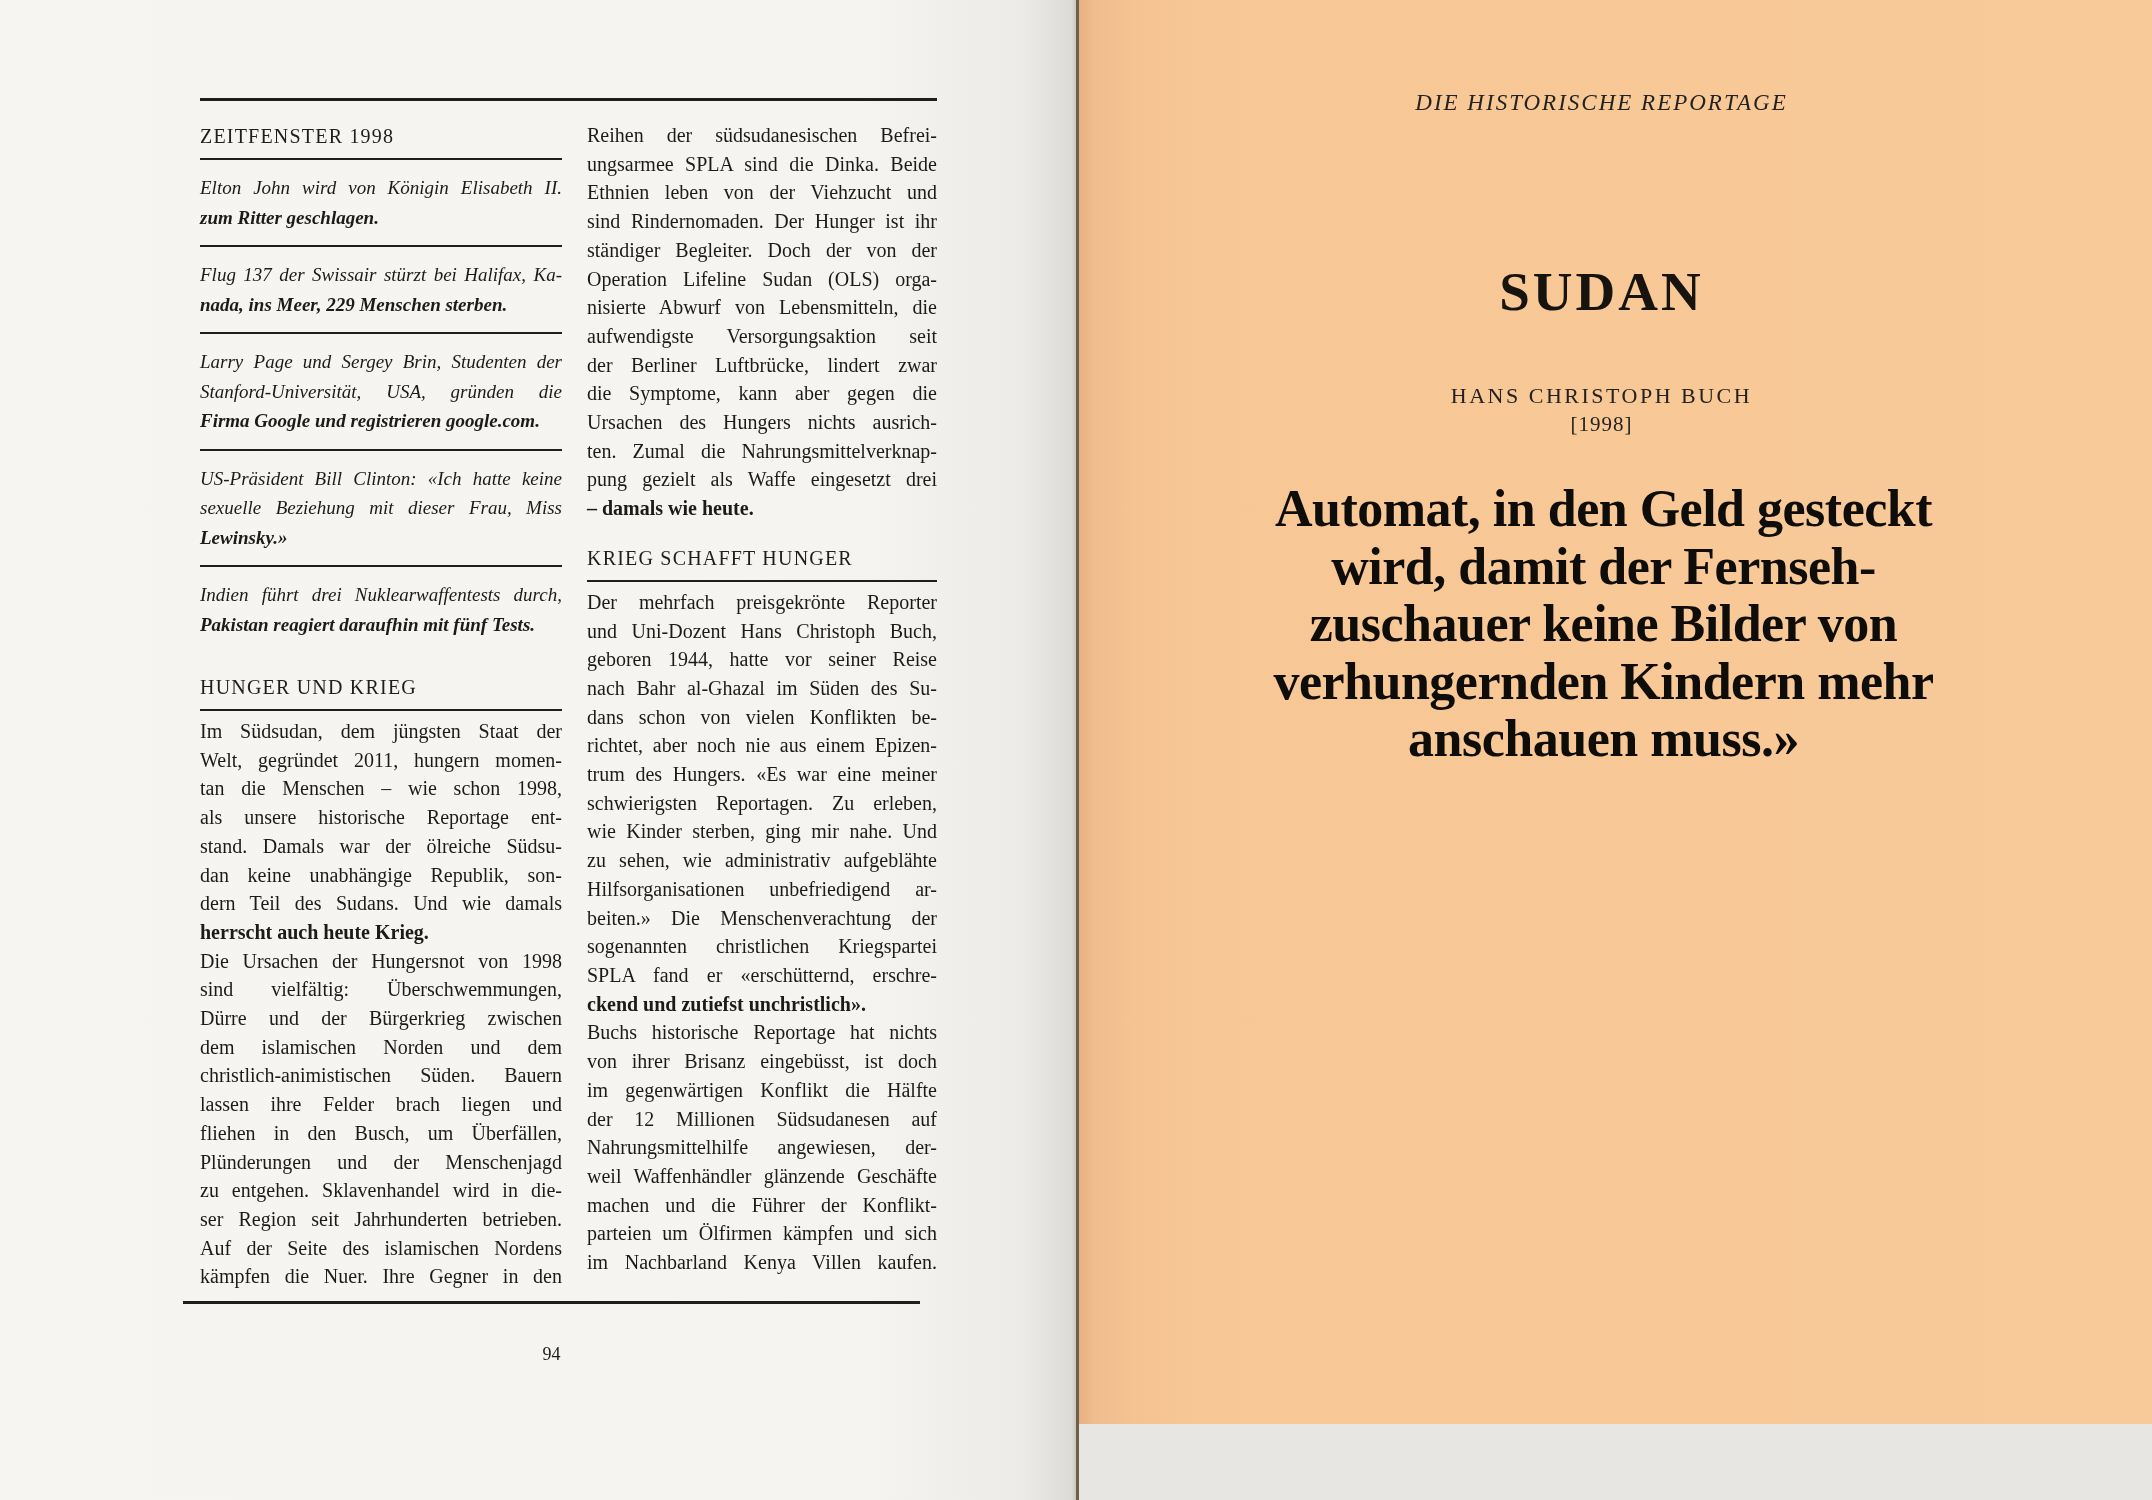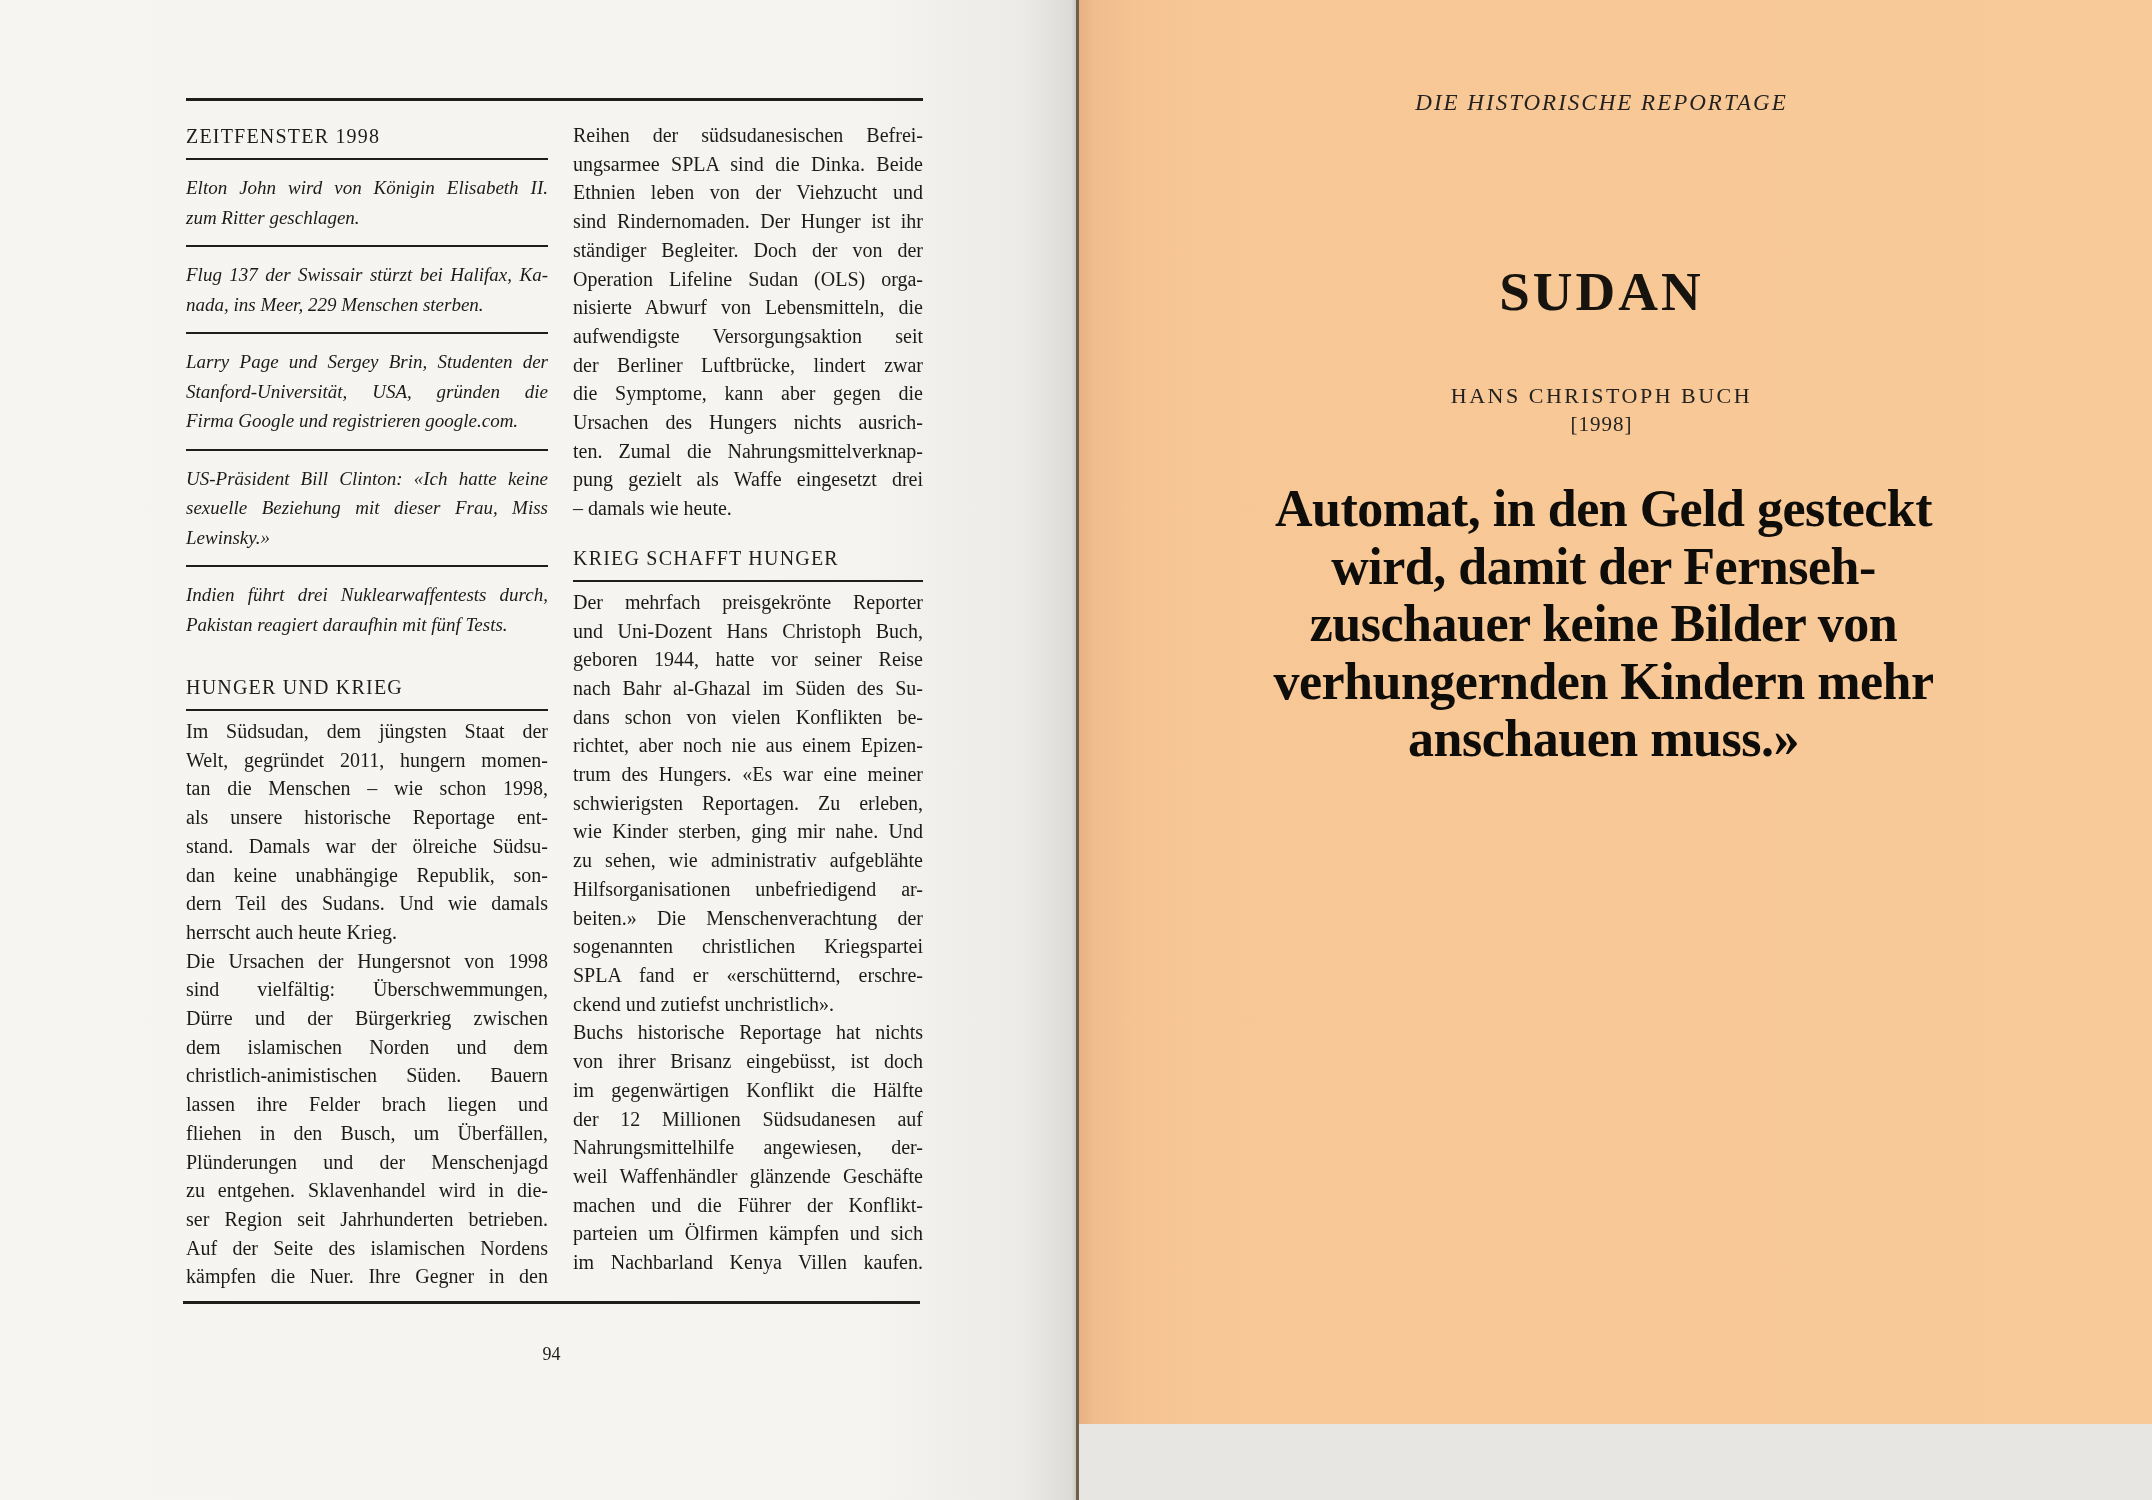--- a/index.html
+++ b/index.html
@@ -13,41 +13,41 @@
     width:2152px;height:1500px;position:relative;overflow:hidden;
     font-family:"Liberation Serif", serif;color:var(--text);
     background:#e8e6e2;
   }
   
   .page-left{
     position:absolute;left:0;top:0;width:1076px;height:1500px;
     background:linear-gradient(90deg,#f6f5f1 0%,var(--left-page-bg) 80%,#ecebe8 95%,#dddbd7 99.6%,#c9c6c1 100%);
   }
   .spine{position:absolute;left:1076px;top:0;width:3px;height:1500px;background:var(--spine);}
-  .spread-content{position:absolute;left:186px;top:98px;width:737px;}
+  .spread-content{position:absolute;left:200px;top:98px;width:737px;}
   .rule-top{height:3px;background:#201e1c;}
   .cols{display:flex;gap:25px;align-items:flex-start;}
   .col1{width:362px;}
   .col2{width:350px;}
   .col{padding-top:20px;box-sizing:border-box;}
   .heading{
     font-size:20px;line-height:26px;letter-spacing:1.2px;
     font-variant:normal;color:#201e1c;
   }
   .heading.ruled{border-bottom:2px solid #201e1c;padding-bottom:9px;padding-top:2px;}
   .h2{margin-top:20px;}
   .events .event{
     padding:13px 0;
     border-bottom:2px solid #201e1c;
     font-style:italic;font-size:19px;line-height:29.5px;
   }
   .events .event:last-child{border-bottom:none;}
   .body-block{padding-top:6px;font-size:20px;line-height:28.7px;}
   .tline{text-align:justify;text-align-last:justify;}
-  .tline.tend{text-align-last:left;}
+  .tline.tend{text-align-last:left;font-weight:bold;}
   .rule-bottom{position:absolute;left:183px;top:1301px;width:737px;height:3px;background:#201e1c;}
   .page-number{
     position:absolute;left:183px;top:1344px;width:737px;
     text-align:center;font-size:18px;color:#201e1c;
   }
   
   .page-right{
     position:absolute;left:1079px;top:0;width:1073px;height:1424px;
     background:linear-gradient(90deg,#e6b183 0%,#f0bd8e 1.5%,#f5c392 5%,var(--right-page-bg) 12%,#f8c997 60%,#f8ca9a 100%);
   }

